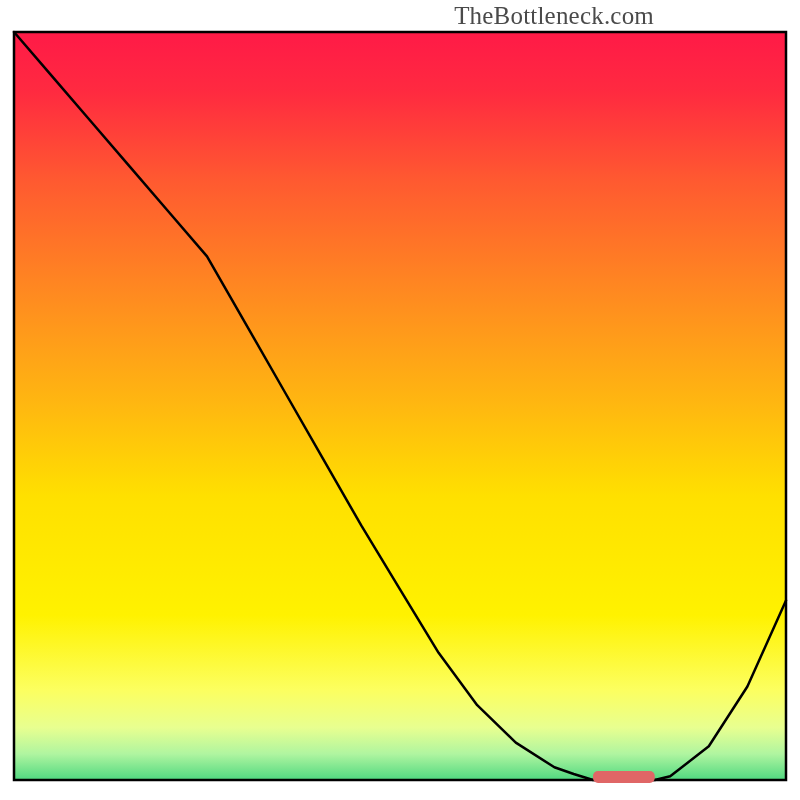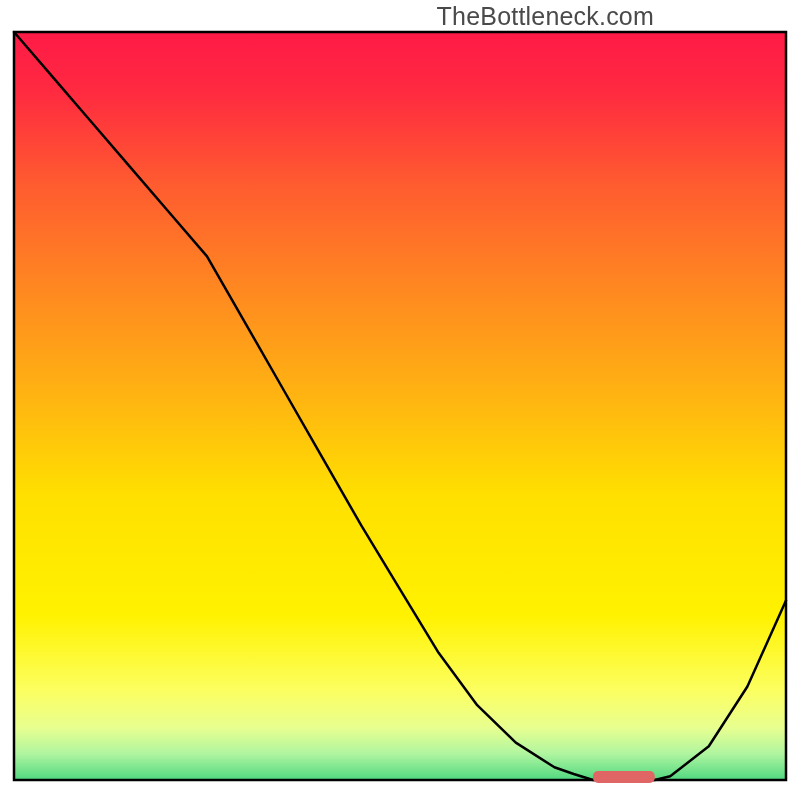--- a/index.html
+++ b/index.html
@@ -7,20 +7,21 @@
     padding: 0;
     width: 800px;
     height: 800px;
     background: #ffffff;
     font-family: Arial, Helvetica, sans-serif;
   }
   .stage {
     position: relative;
     width: 664px;
     height: 800px;
+    font-family: Liberation Serif, serif;
   }
   .watermark {
     position: absolute;
     top: 2px;
     right: 10px;
     color: #4a4a4a;
     font-size: 25px;
     font-weight: 400;
     letter-spacing: 0.2px;
   }

